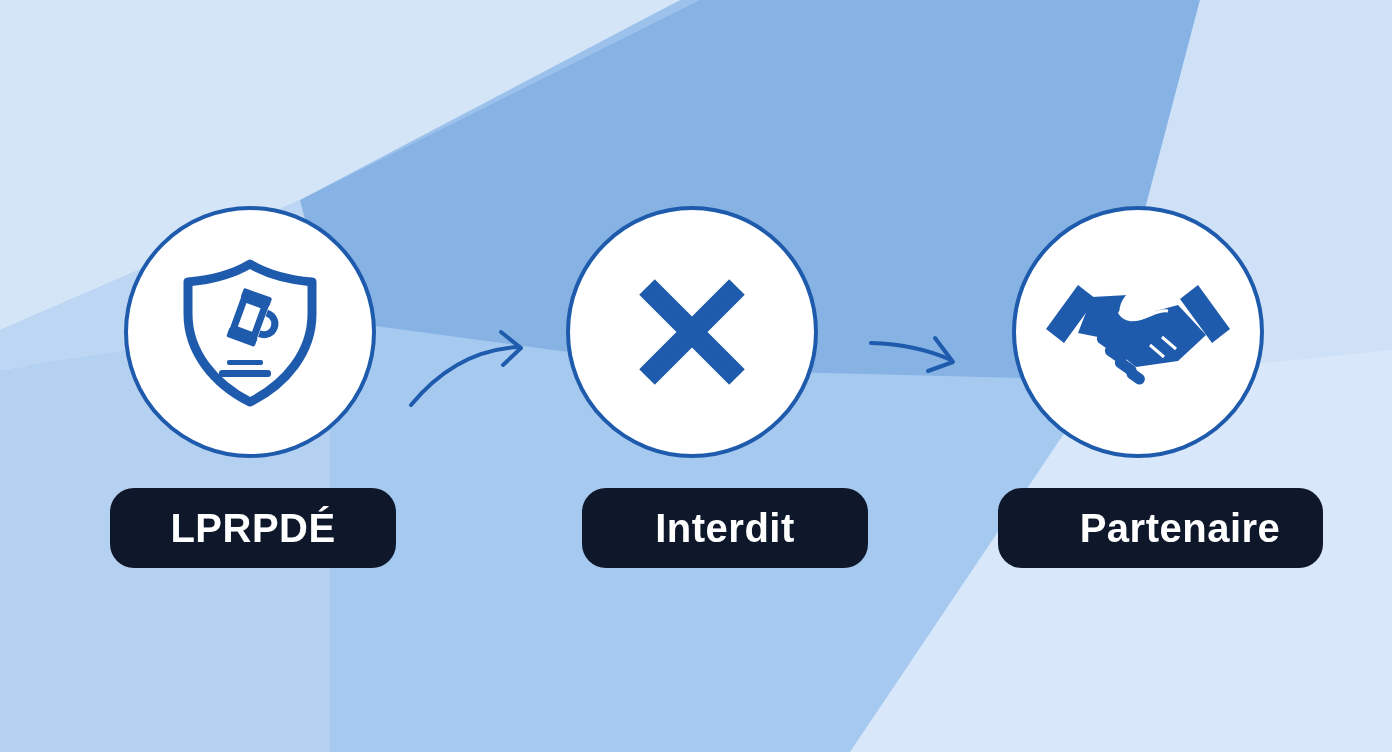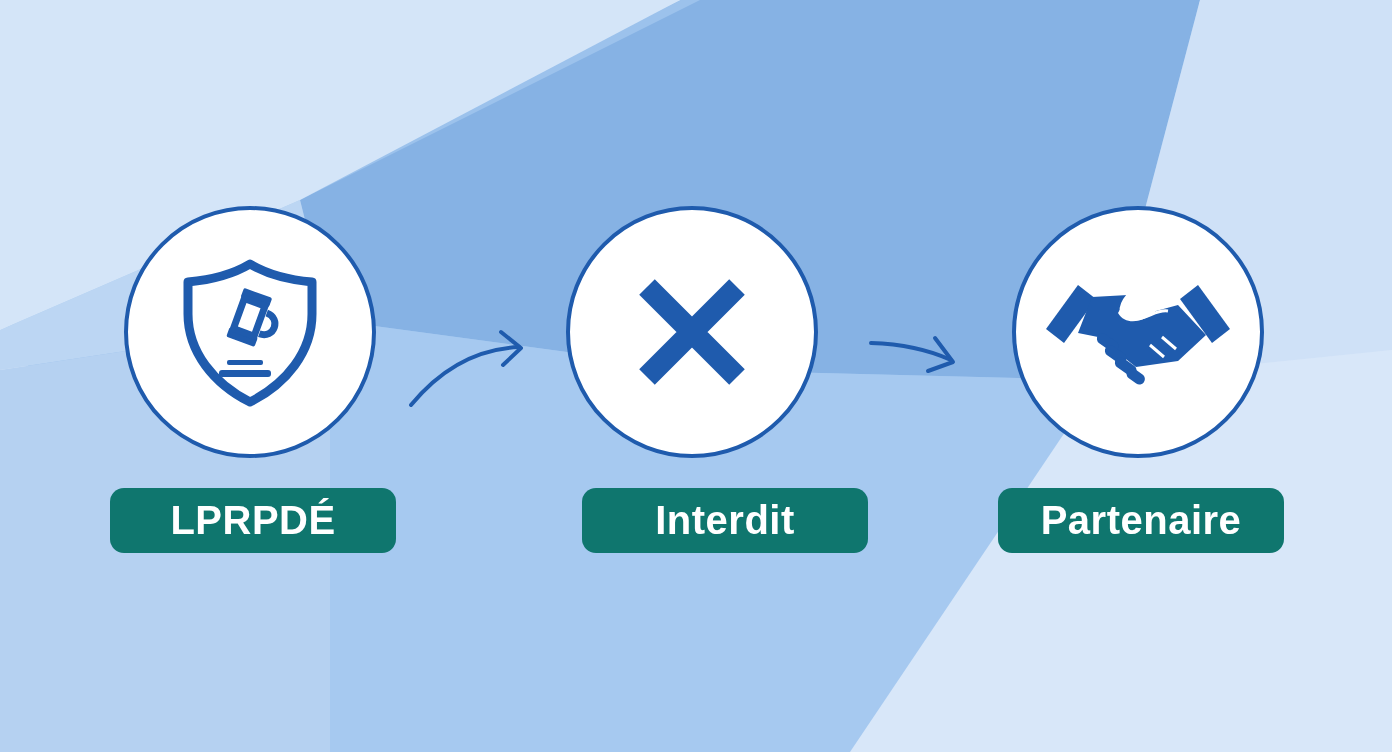--- a/index.html
+++ b/index.html
@@ -2,21 +2,21 @@
 <html><head>
 <meta charset="utf-8">
 <style>
   html, body { margin:0; padding:0; }
   body { width:1392px; height:752px; overflow:hidden; position:relative;
          font-family:"Liberation Sans", sans-serif; background:#cfe2f7; }
   .bg { position:absolute; inset:0; }
   .node-circle { position:absolute; width:252px; height:252px; border-radius:50%;
                  background:#ffffff; border:4px solid #1f5bad; box-sizing:border-box;
                  display:flex; align-items:center; justify-content:center; }
-  .node-label { position:absolute; height:65px; border-radius:14px; background:#0f766e;
+  .node-label { position:absolute; height:80px; border-radius:24px; background:#0f172a;
                 color:#ffffff; font-weight:bold; font-size:40px; display:flex;
                 align-items:center; justify-content:center; letter-spacing:0.5px; }
   .arrow { position:absolute; }
 </style>
 </head>
 <body>
 
 <svg class="bg" width="1392" height="752" viewBox="0 0 1392 752">
   <rect width="1392" height="752" fill="#dce9f9"></rect>
   <polygon points="0,330 680,0 1200,0 1050,752 330,752" fill="#9cc2ec"></polygon>
@@ -69,13 +69,13 @@
       <path d="M54 40 L90 38 L80 56 C88 70 108 64 118 54 L140 48 L168 78 L140 104 L98 110 L60 80 L40 76 Z"></path>
       <rect x="58" y="80" width="24" height="11" rx="5.5" transform="rotate(35 70 85)"></rect>
       <rect x="66" y="92" width="24" height="11" rx="5.5" transform="rotate(35 78 97)"></rect>
       <rect x="76" y="104" width="24" height="11" rx="5.5" transform="rotate(35 88 109)"></rect>
       <rect x="88" y="114" width="20" height="11" rx="5.5" transform="rotate(35 98 119)"></rect>
     </g>
     <path d="M90 38 C80 50 80 62 96 62 C110 62 118 52 130 54" fill="none" stroke="#ffffff" stroke-width="3"></path>
     <path d="M112 88 L126 100 M124 80 L138 92" stroke="#ffffff" stroke-width="3"></path>
   </svg>
 </div>
-<div class="node-label" style="left:998px; top:488px; width:286px;">Partenaire</div>
+<div class="node-label" style="left:998px; top:488px; width:286px;padding-left:39px;">Partenaire</div>
 
 </body></html>

